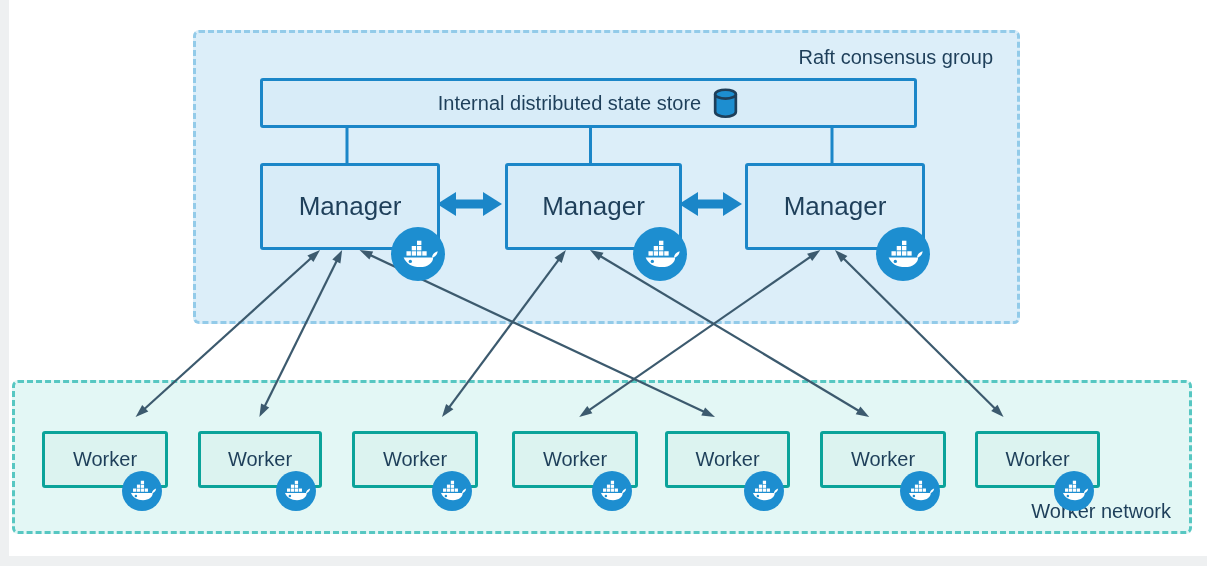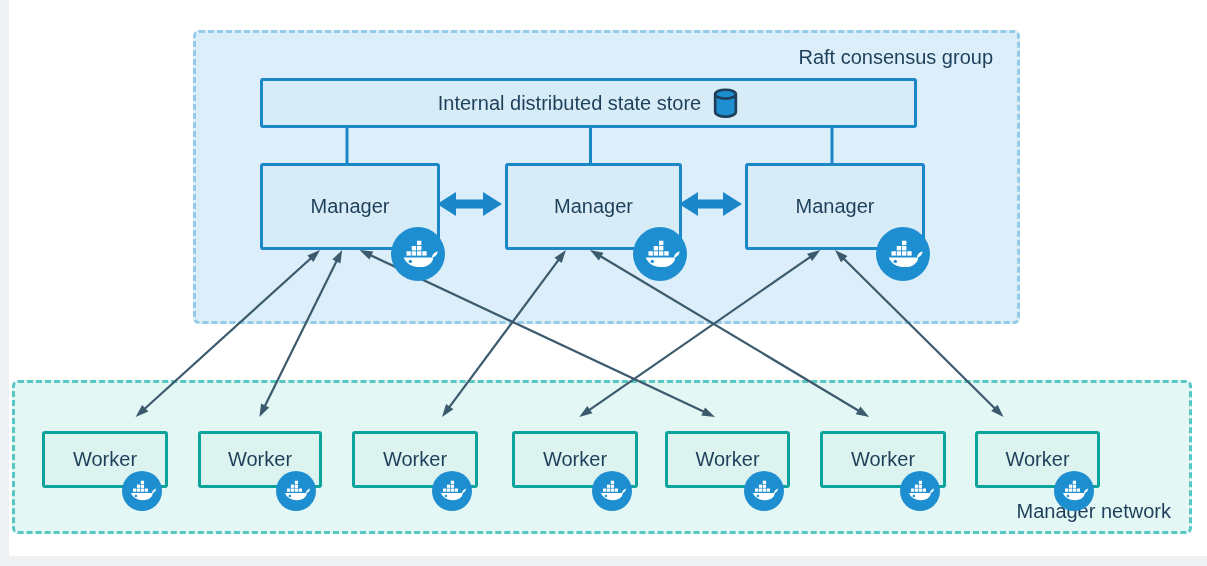--- a/index.html
+++ b/index.html
@@ -34,21 +34,21 @@
   .node{
     position:absolute;
     background:var(--manager-fill,#d8ecf8);
     border:3px solid var(--manager-border,#1b86c8);
     border-radius:3px;
     display:flex;align-items:center;justify-content:center;
     color:var(--text,#1e3f5a);
     text-align:center;
   }
   #store-box{left:251px;top:78px;width:651px;height:44px;font-size:20px;gap:11px;}
-  .manager{top:163px;height:81px;font-size:20px;}
+  .manager{top:163px;height:81px;font-size:26px;}
   .worker{
     top:431px;height:51px;font-size:20px;
     background:var(--worker-fill,#dcf3f0);
     border:3px solid var(--worker-border,#0ba39a);
   }
   .badge{
     position:absolute;border-radius:50%;
     background:var(--docker-badge,#1d8ed0);
     display:flex;align-items:center;justify-content:center;
     z-index:6;
@@ -87,21 +87,21 @@
   </defs>
 </svg>
 
 <div id="canvas">
 
   <div class="group-box" id="raft-box">
     <span class="group-label" id="raft-label">Raft consensus group</span>
   </div>
 
   <div class="group-box" id="gossip-box">
-    <span class="group-label" id="gossip-label">Manager network</span>
+    <span class="group-label" id="gossip-label">Worker network</span>
   </div>
 
   <div class="node" id="store-box">
     <span>Internal distributed state store</span>
     <svg id="store-icon">
         <use href="#cylinder"></use>
       </svg>
   </div>
 
   <div class="node manager" style="left:251px;width:174px;">

